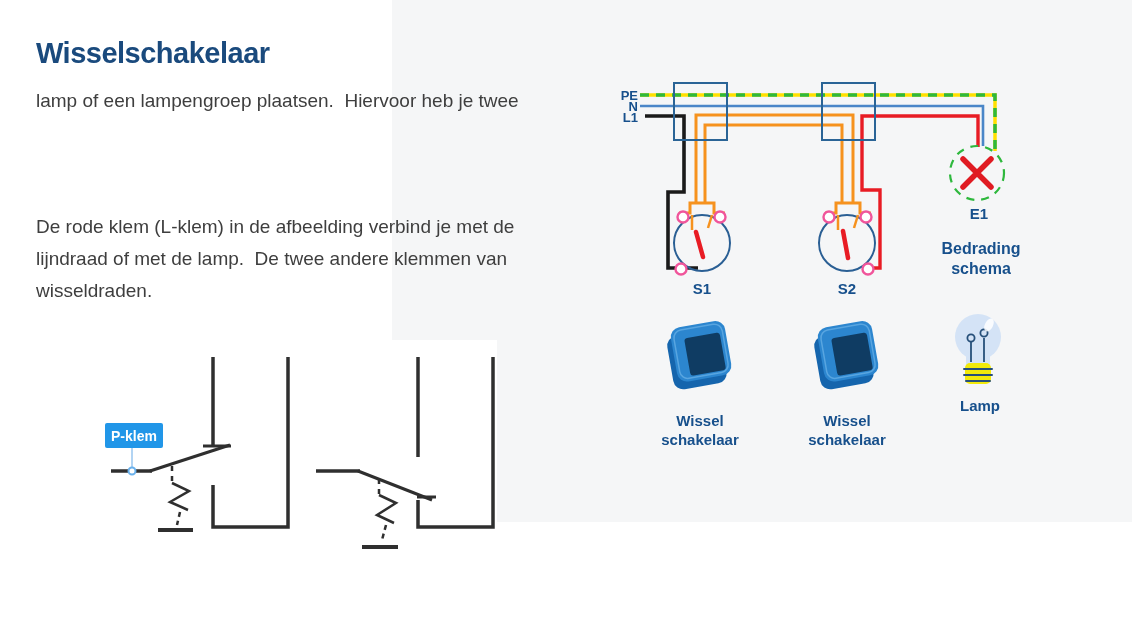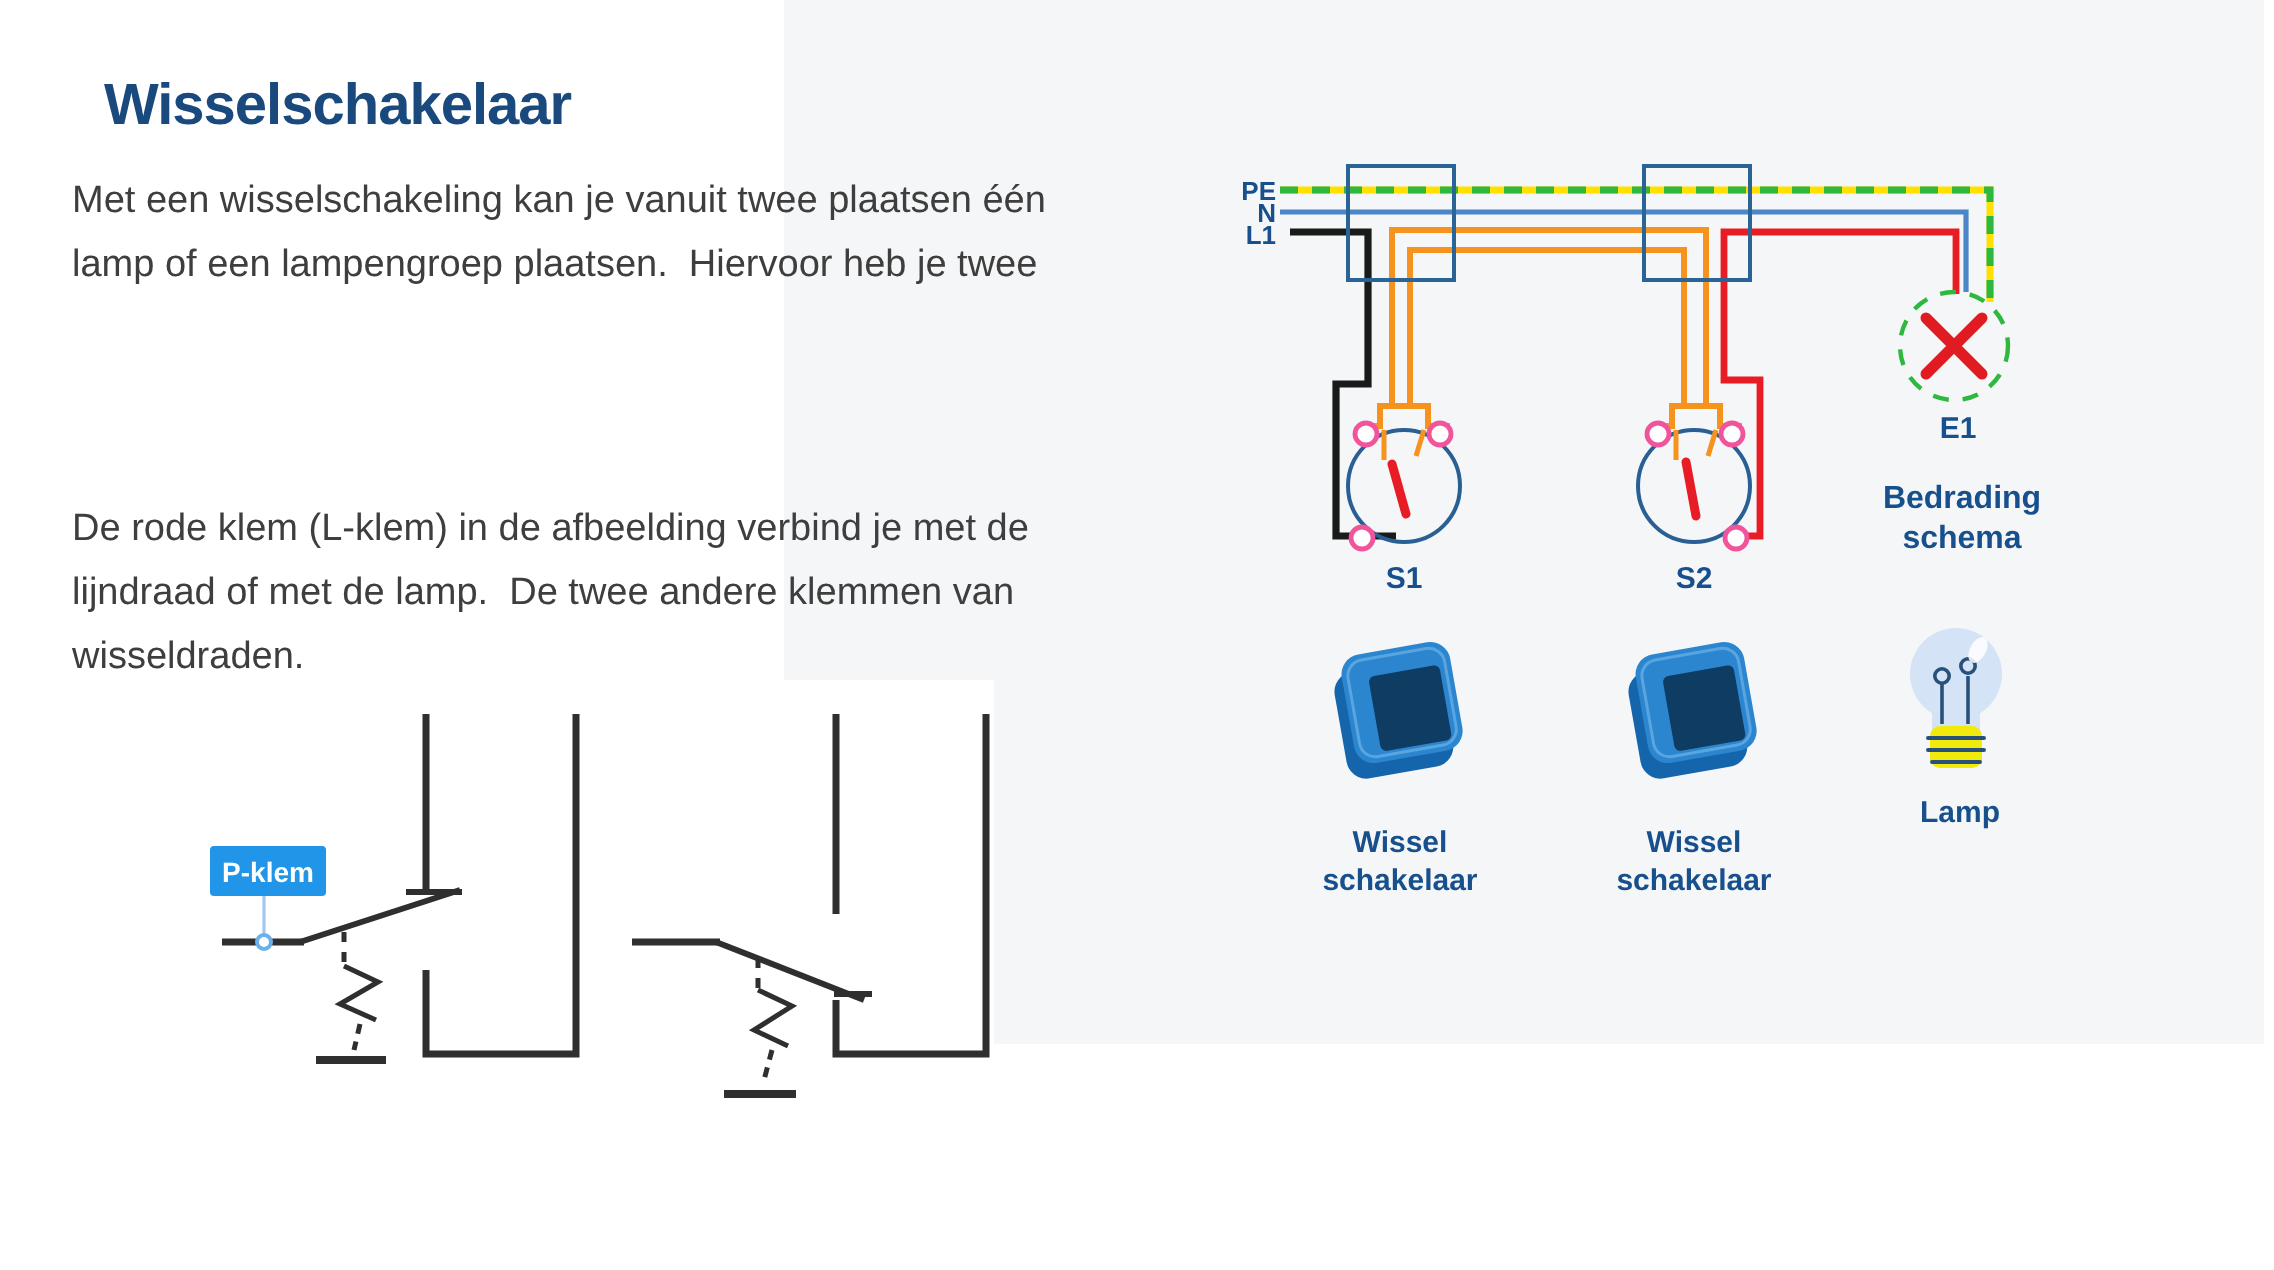--- a/index.html
+++ b/index.html
@@ -10,49 +10,48 @@
   }
   .panel-gray{
     position:absolute;left:392px;top:0;width:740px;height:522px;
     background:#f5f6f7;
   }
   .figure-white{
     position:absolute;left:335px;top:340px;width:162px;height:190px;
     background:#ffffff;
   }
   .page-title{
-    position:absolute;left:52px;top:18px;
+    position:absolute;left:36px;top:18px;
     font-size:29px;font-weight:bold;color:#1a4a7d;letter-spacing:-0.5px;
   }
   .paragraph{
     position:absolute;left:36px;color:#3e3e3e;font-size:19px;line-height:32px;
   }
   .p1{top:85px;}
-  .p2{top:211px;margin-top:38px;}
+  .p2{top:211px;}
   .textline{white-space:pre;}
   .diagram-svg{position:absolute;left:0;top:0;}
   svg text{
     font-family:"Liberation Sans",sans-serif;
     font-weight:bold;fill:#17508c;
   }
   .chip-text{fill:#ffffff;font-size:14px;}
   .wire-label{font-size:13px;}
   .id-label{font-size:15px;}
   .caption-label{font-size:16px;}
 </style>
 </head>
 <body>
 
 <div class="panel-gray"></div>
 <div class="figure-white"></div>
 
 <h1 class="page-title">Wisselschakelaar</h1>
 
 <div class="paragraph p1">
-  <div class="textline">Met een wisselschakeling kan je vanuit twee plaatsen één</div>
   <div class="textline">lamp of een lampengroep plaatsen.  Hiervoor heb je twee</div>
 </div>
 
 <div class="paragraph p2">
   <div class="textline">De rode klem (L-klem) in de afbeelding verbind je met de</div>
   <div class="textline">lijndraad of met de lamp.  De twee andere klemmen van</div>
   <div class="textline">wisseldraden.</div>
 </div>
 
 <svg class="diagram-svg" width="1137" height="635" viewBox="0 0 1137 635">

